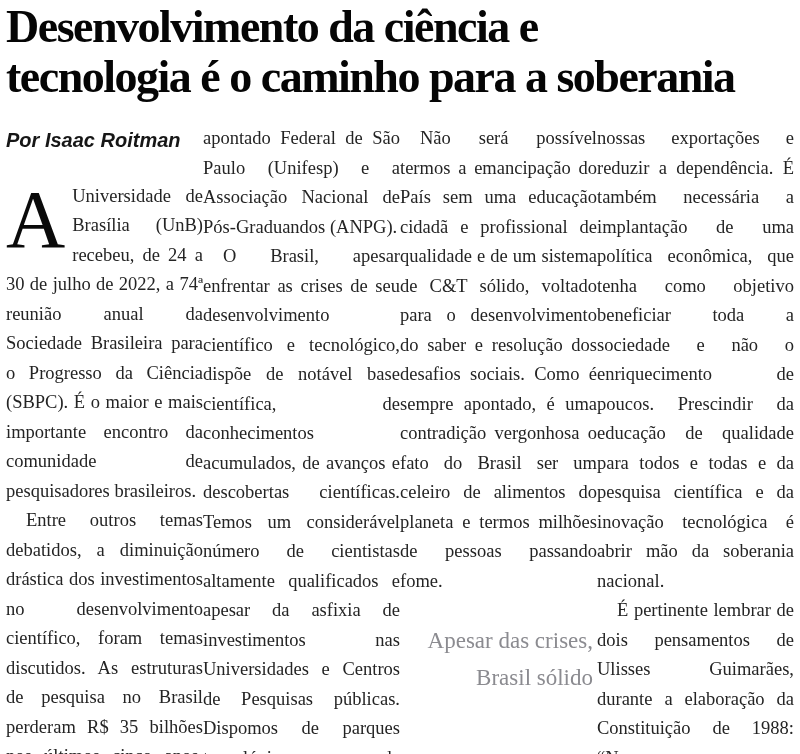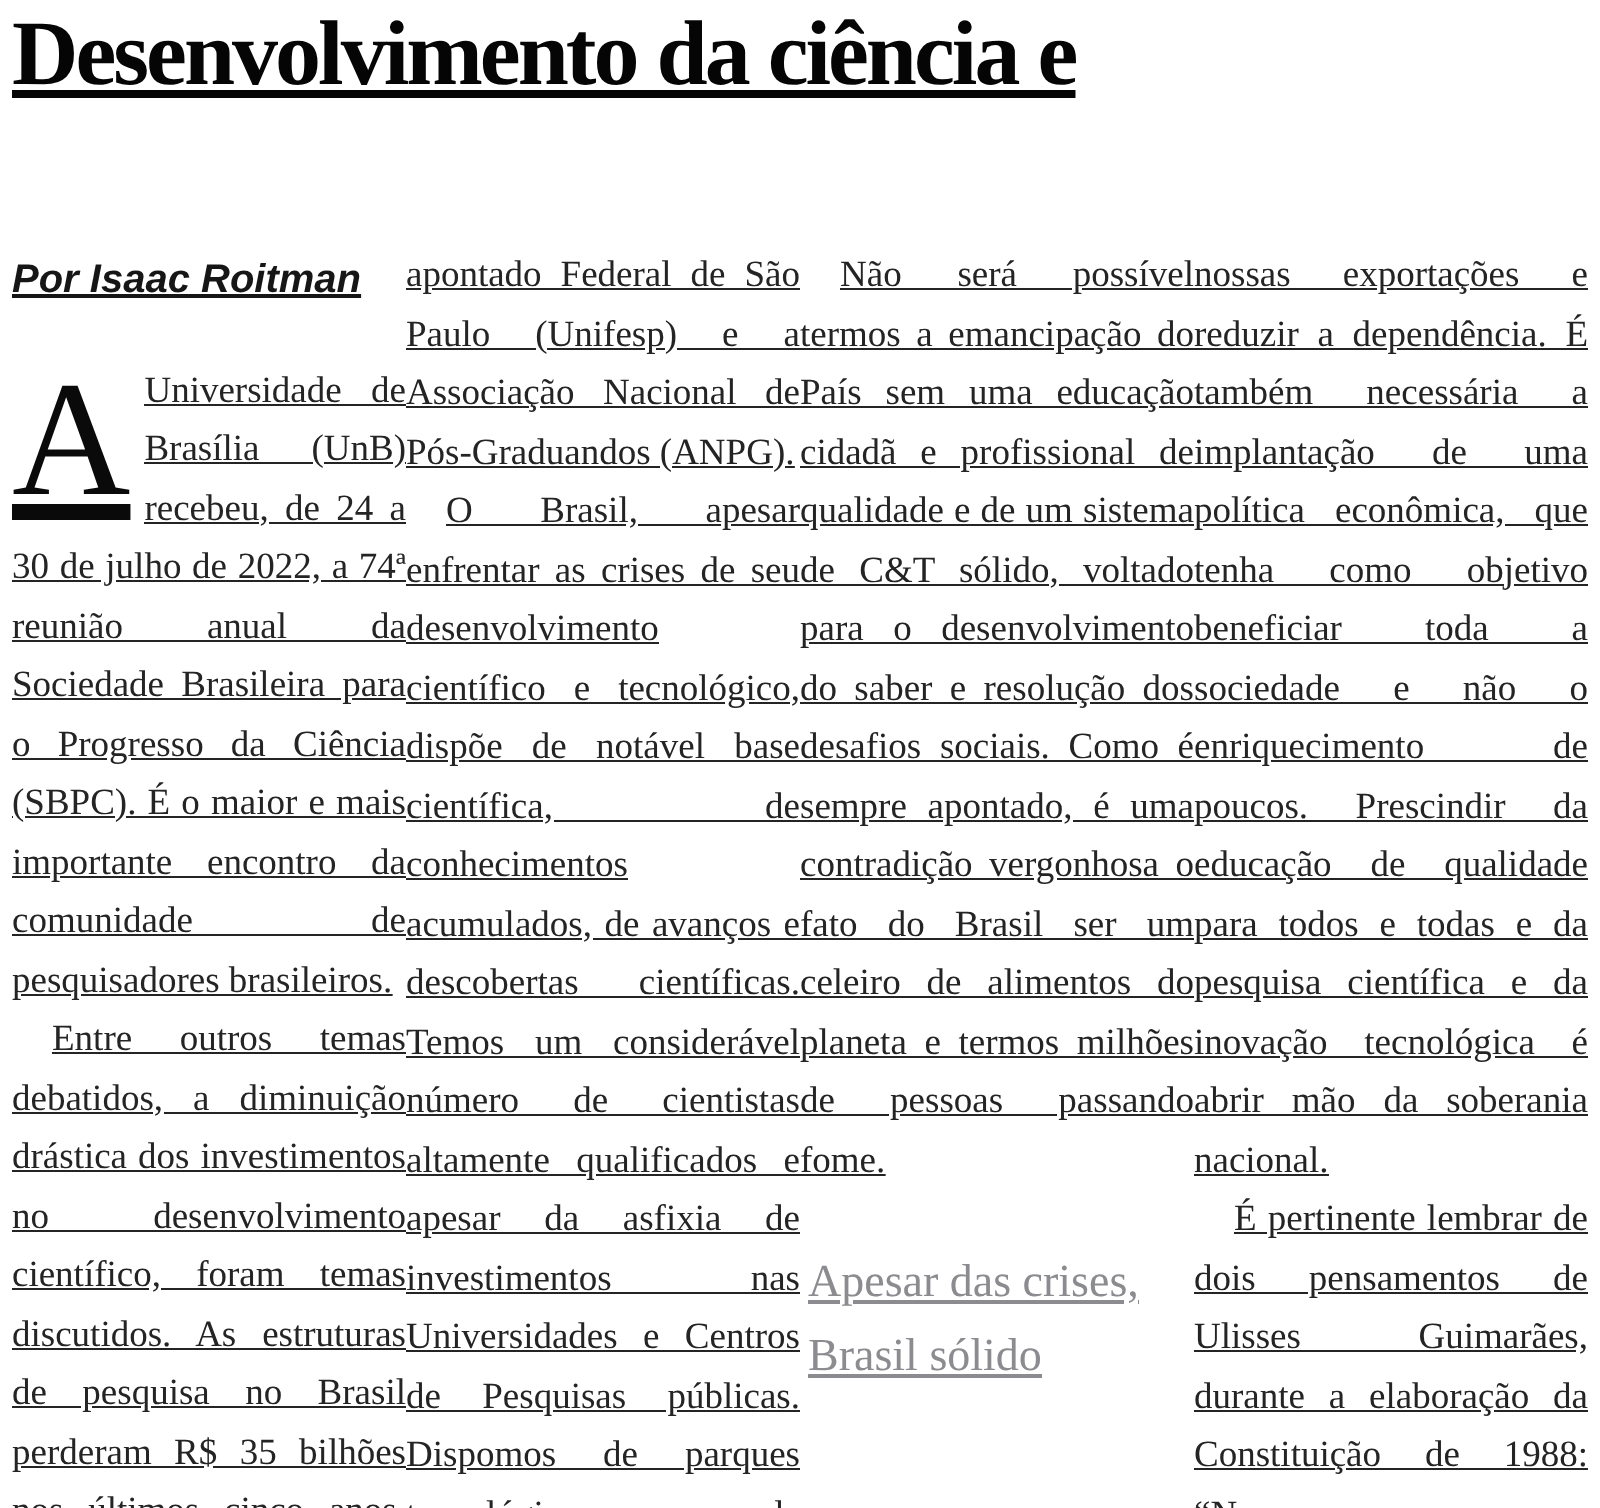--- a/index.html
+++ b/index.html
@@ -1,15 +1,15 @@
 <!DOCTYPE html>
 <html><head>
 <meta charset="utf-8">
 <style>
-  * { margin: 0; padding: 0; box-sizing: border-box; text-decoration: underline; }
+  * { margin: 0; padding: 0; box-sizing: border-box; }
   html, body {
     width: 800px; height: 754px;
     background: #ffffff;
     overflow: hidden;
     font-family: "Liberation Serif", serif;
   }
   .page {
     position: relative;
     width: 800px; height: 754px;
     background: #ffffff;
@@ -55,31 +55,32 @@
     font-size: 82px;
     line-height: 64px;
     padding: 6px 7px 0 0;
     color: #0a0a0a;
   }
   .pullquote {
     margin: 26px 4px 16px 4px;
     color: #8b8b90;
     font-size: 23px;
     line-height: 37px;
-    text-align: left;
+    text-align: right;
     text-indent: 0;
   }
 </style>
 </head>
 <body>
 
 <div class="page">
 
   <h1 class="headline">
     <div>Desenvolvimento da ciência e</div>
+    <div>tecnologia é o caminho para a soberania</div>
   </h1>
 
   <div class="columns">
 
     <div class="col">
       <div class="byline">Por Isaac Roitman</div>
       <p class="body-p no-indent">
         <span class="dropcap">A</span>
         <span>Universidade de Brasília (UnB) recebeu, de 24 a 30 de julho de 2022, a 74ª reunião anual da Sociedade Brasileira para o Progresso da Ciência (SBPC). É o maior e mais importante encontro da comunidade de pesquisadores brasileiros.</span>
       </p>

